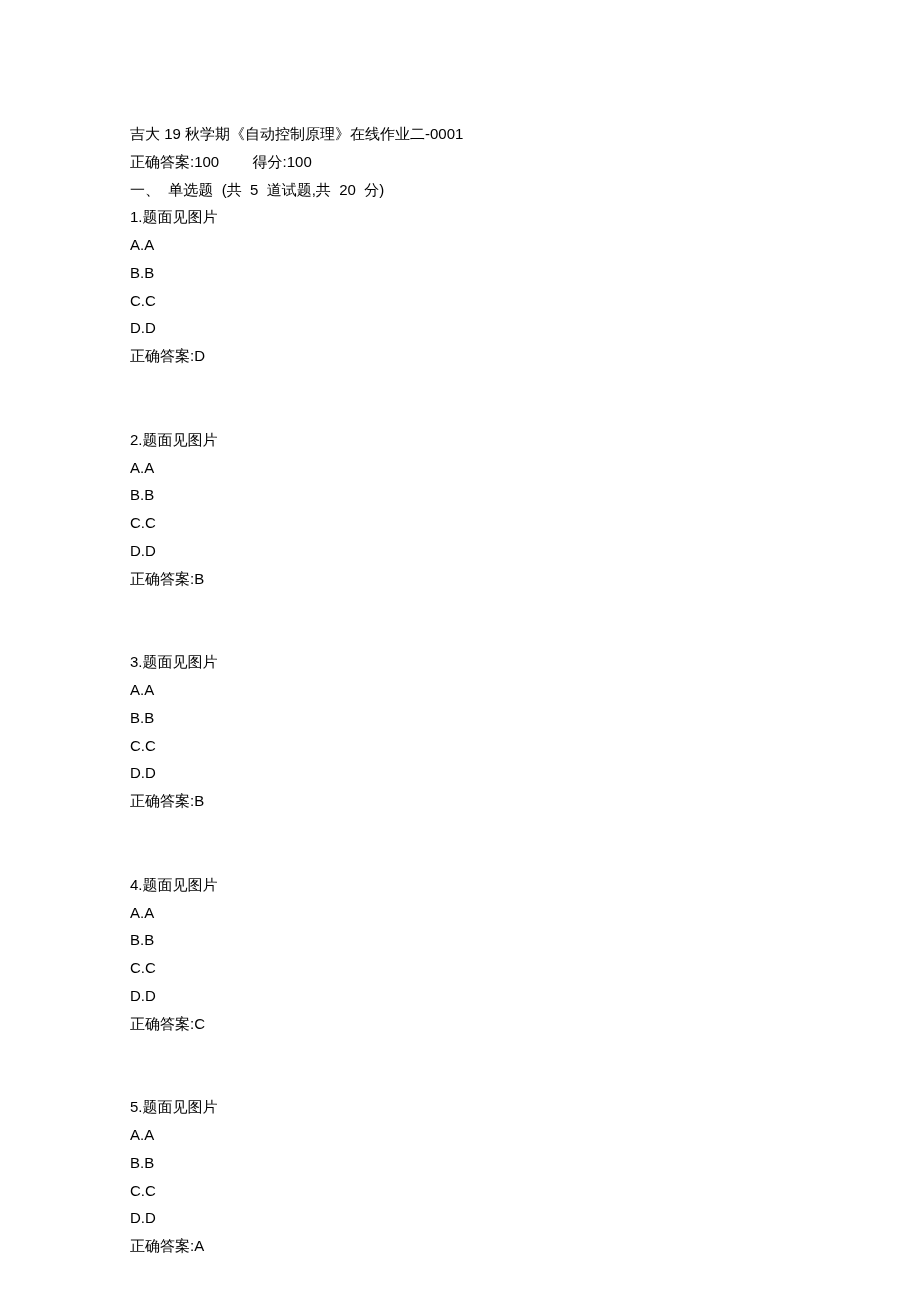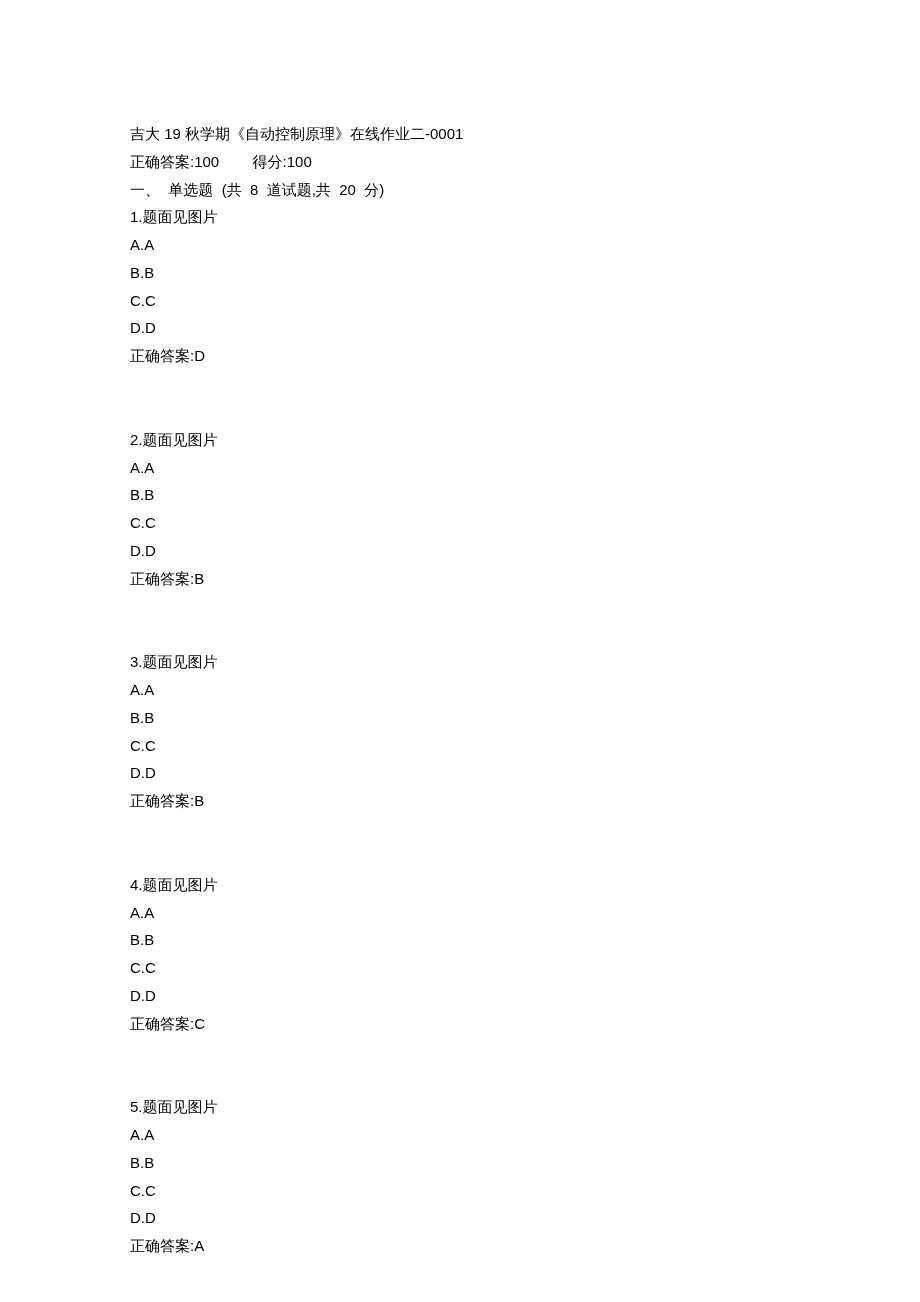--- a/index.html
+++ b/index.html
@@ -21,21 +21,21 @@
     }
     .blank {
       height: 28px;
     }
   </style>
 </head>
 <body>
 
 <div class="line">吉大 19 秋学期《自动控制原理》在线作业二-0001</div>
 <div class="line"><span>正确答案:</span><span>100</span><span>        </span><span>得分:</span><span>100</span></div>
-<div class="line">一、  单选题  (共  8  道试题,共  20  分)</div>
+<div class="line">一、  单选题  (共  5  道试题,共  20  分)</div>
 
 <div class="line"><span>1</span><span>.题面见图片</span></div>
 <div class="line">A.A</div>
 <div class="line">B.B</div>
 <div class="line">C.C</div>
 <div class="line">D.D</div>
 <div class="line"><span>正确答案:</span><span>D</span></div>
 
 <div class="blank"></div>
 <div class="blank"></div>

